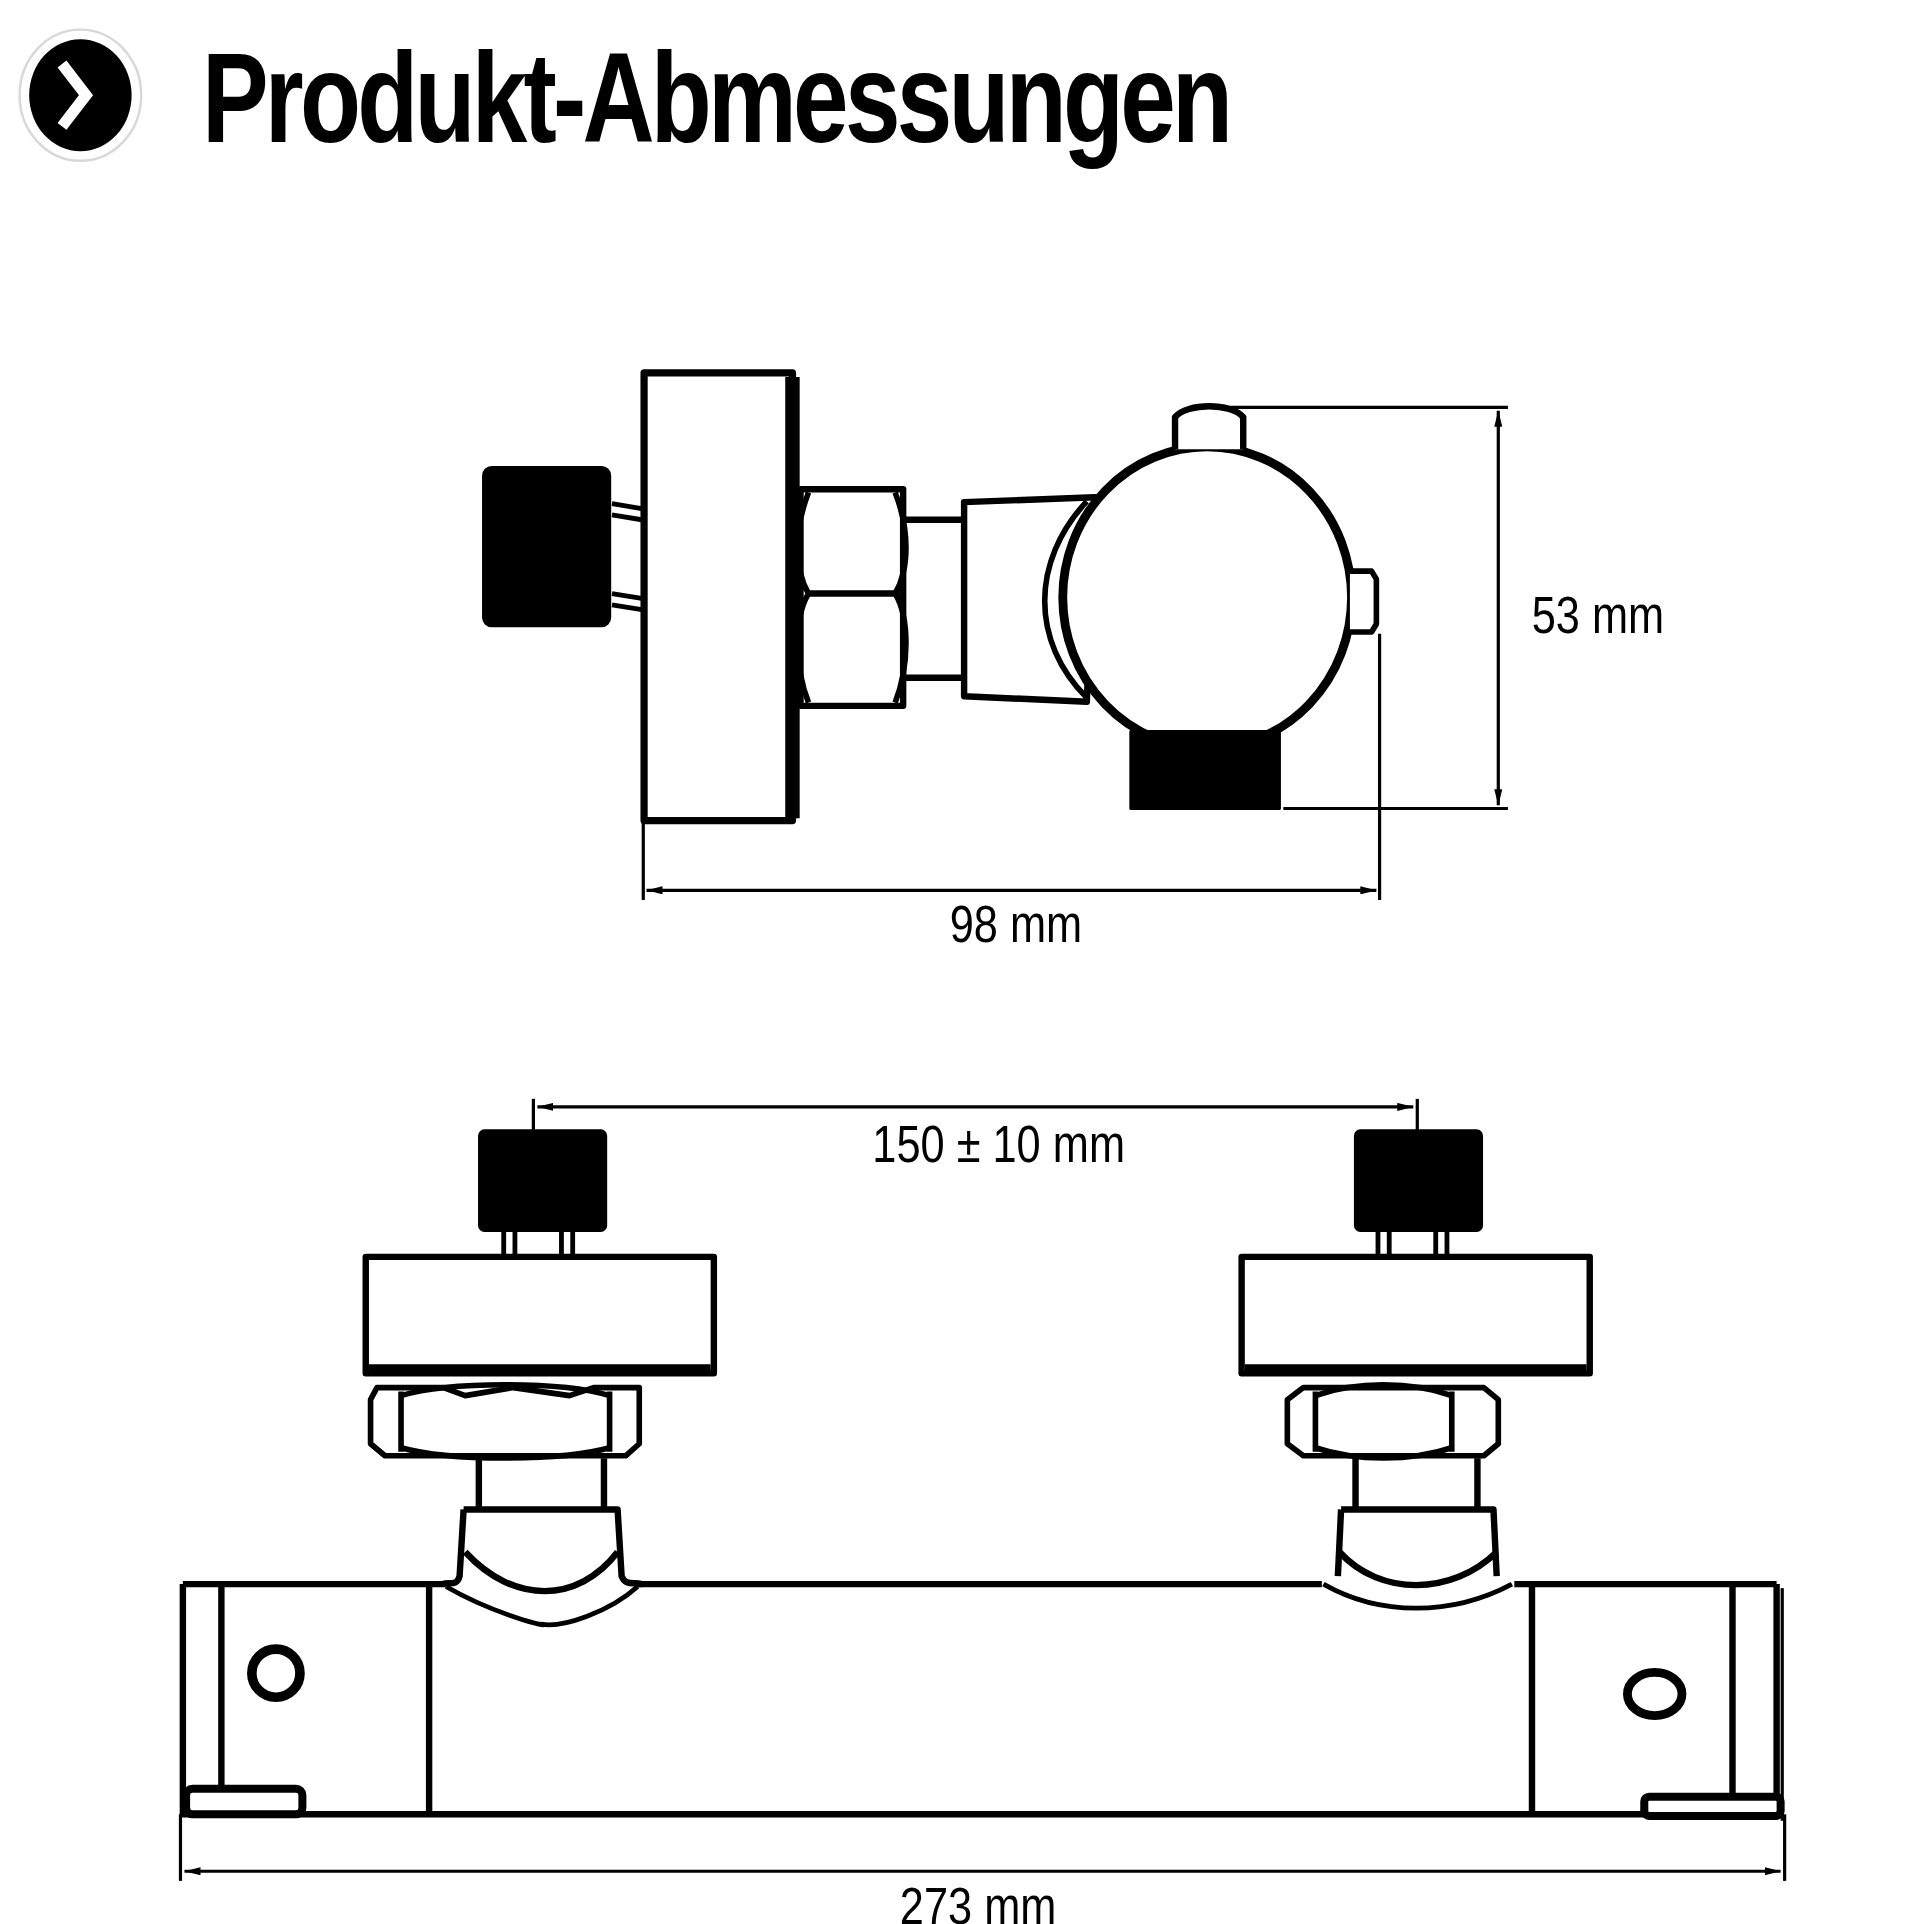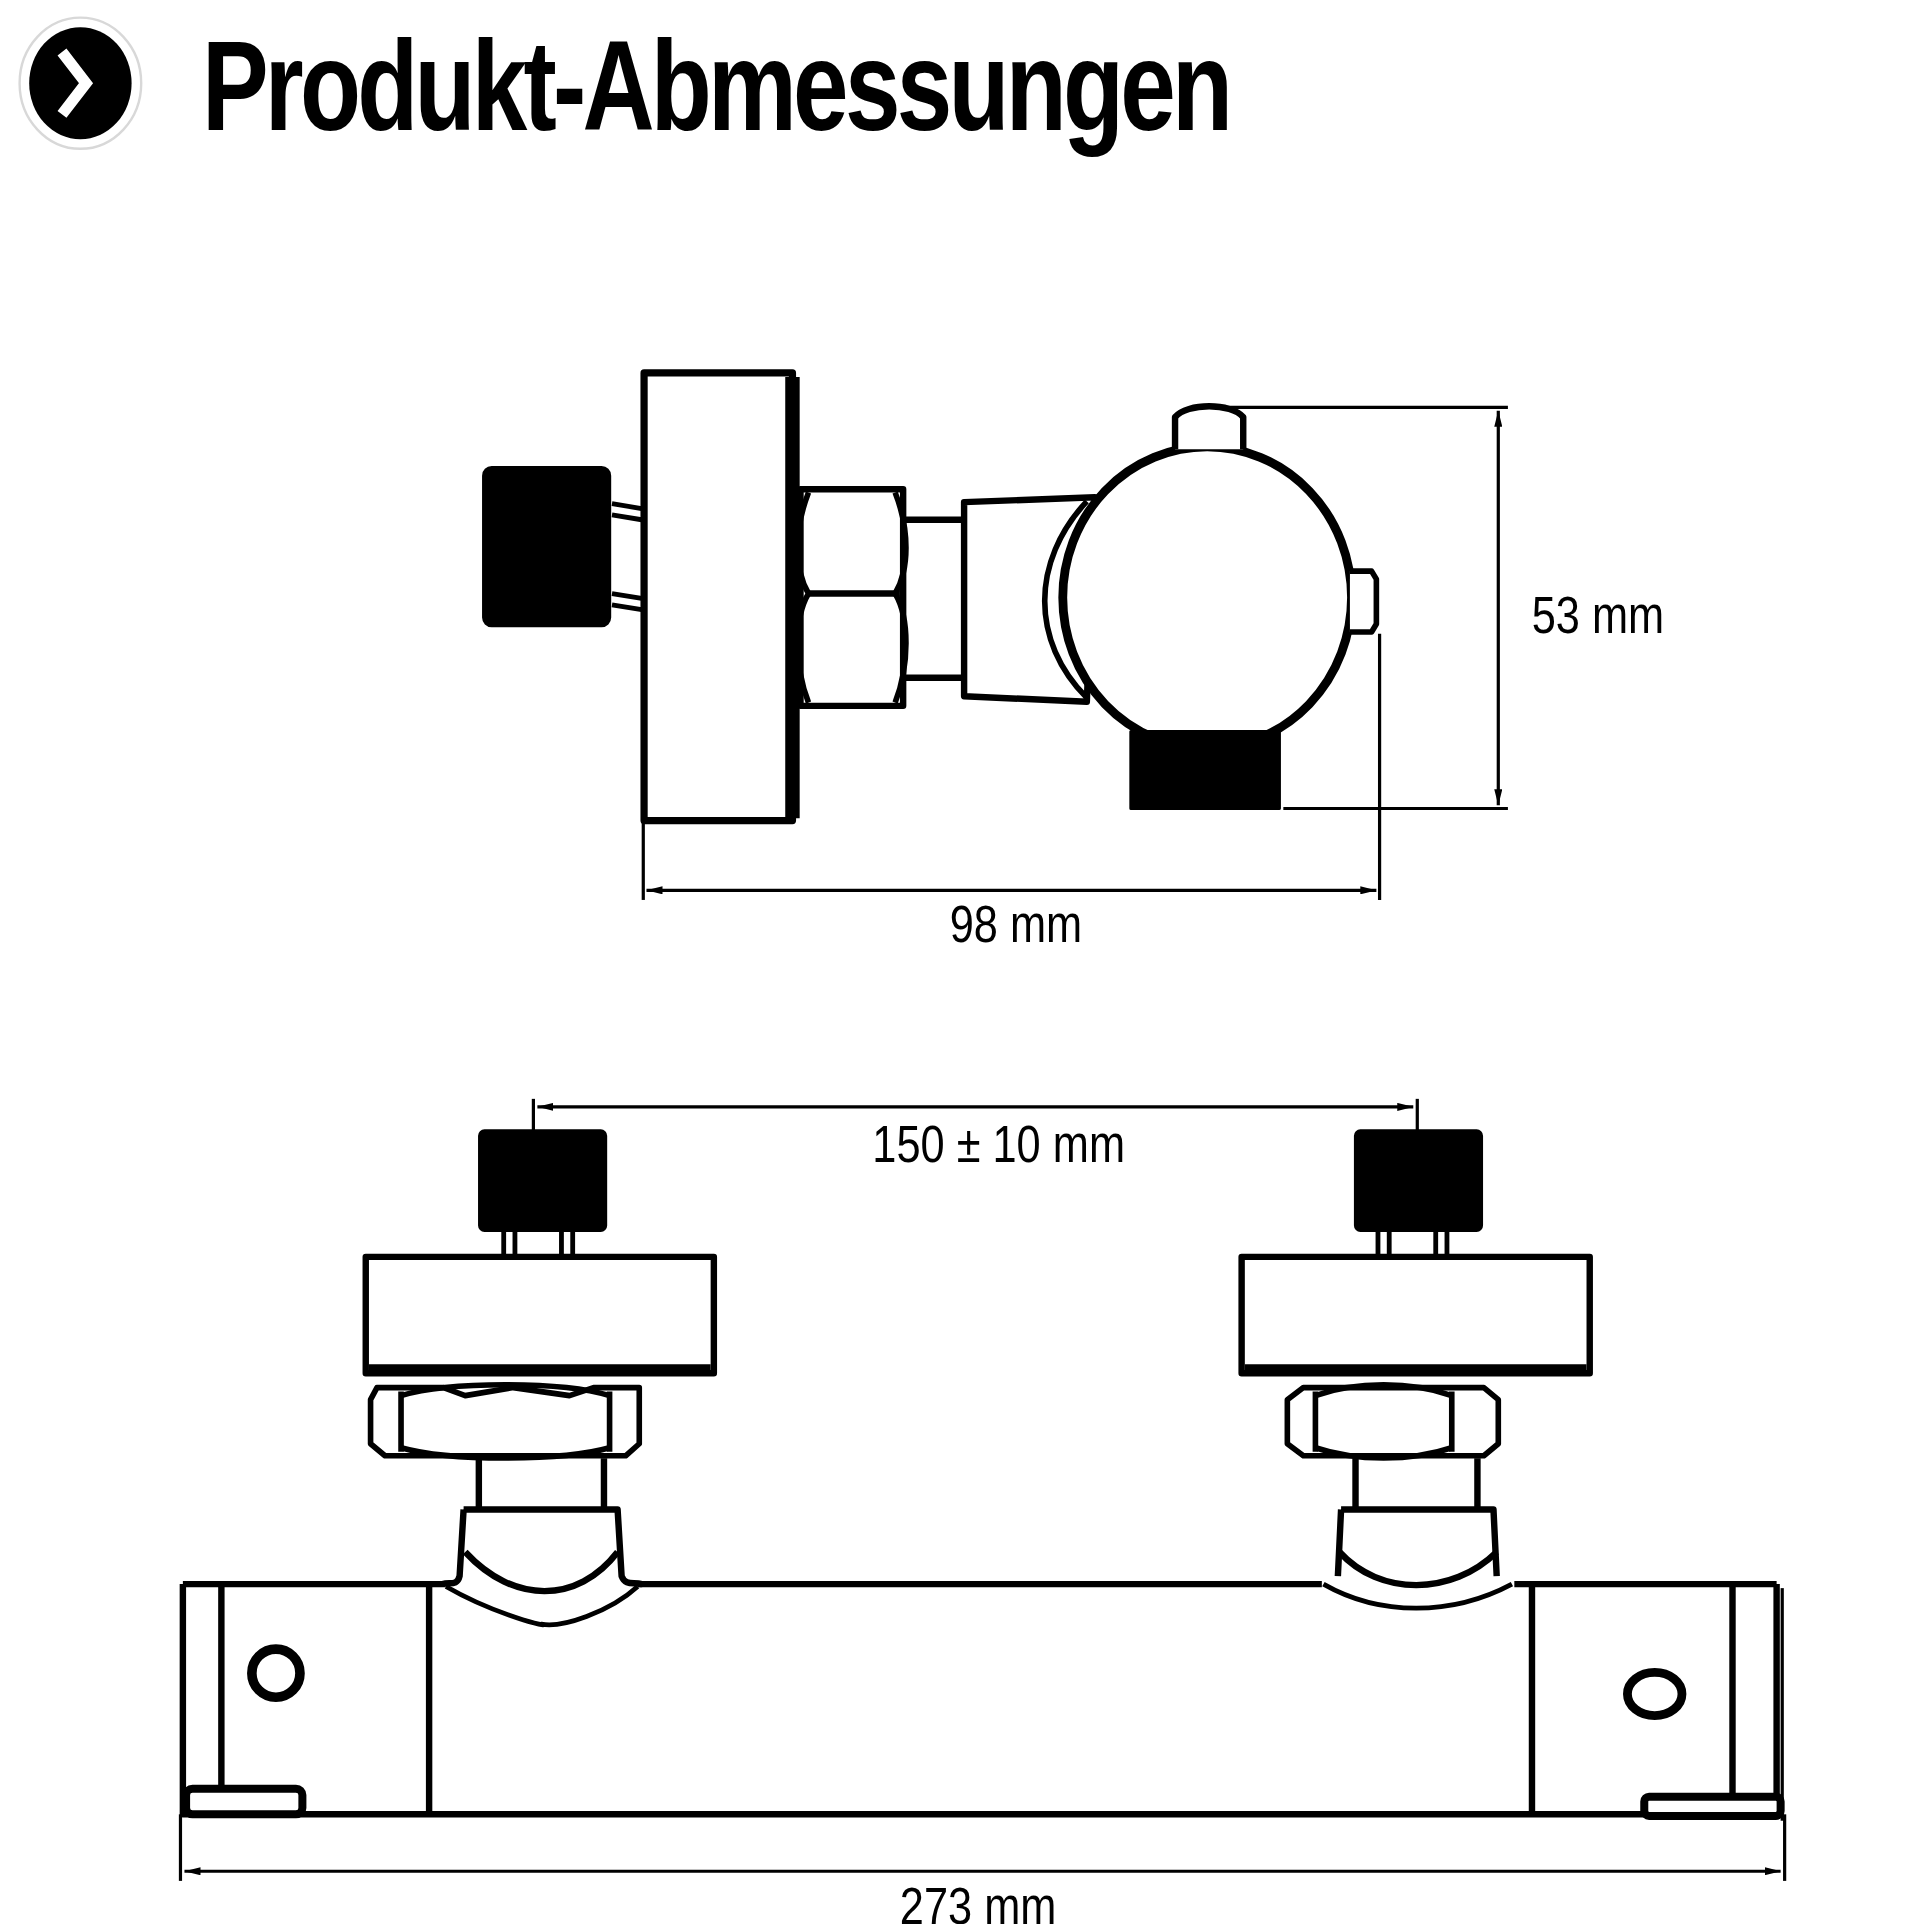--- a/index.html
+++ b/index.html
@@ -1,17 +1,17 @@
 <!DOCTYPE html>
 <html style="font-size:13px"><head>
 <meta charset="utf-8">
 <style>
   html, body { margin: 0; padding: 0; background: #ffffff; }
   body { width: 1925px; height: 1925px; position: relative; overflow: hidden; font-family: "Liberation Sans", sans-serif; }
-  .header { position: absolute; left: 0; top: 0; width: 1720px; height: 176px; }
+  .header { position: absolute; left: 0; top: 12px; width: 1720px; height: 176px; }
   .icon-wrap { position: absolute; left: 17.6px; top: 16px; width: 128px; height: 136px; }
   .title { position: absolute; left: 202px; top: 17.6px; font-family: "Liberation Sans", sans-serif; font-weight: bold; font-size: 128px; line-height: 136px; color: #000; letter-spacing: -4.8px; transform: scaleX(0.78); transform-origin: left top; white-space: nowrap; }
   svg.drawing { position: absolute; left: 0; top: 0; }
   .dim-label { position: absolute; font-family: "Liberation Sans", sans-serif; font-size: 51px; line-height: 56px; color: #000; white-space: nowrap; transform: scaleX(0.85); transform-origin: center top; }
 </style>
 </head>
 <body>
 
 <div class="header">
   <div class="icon-wrap">

